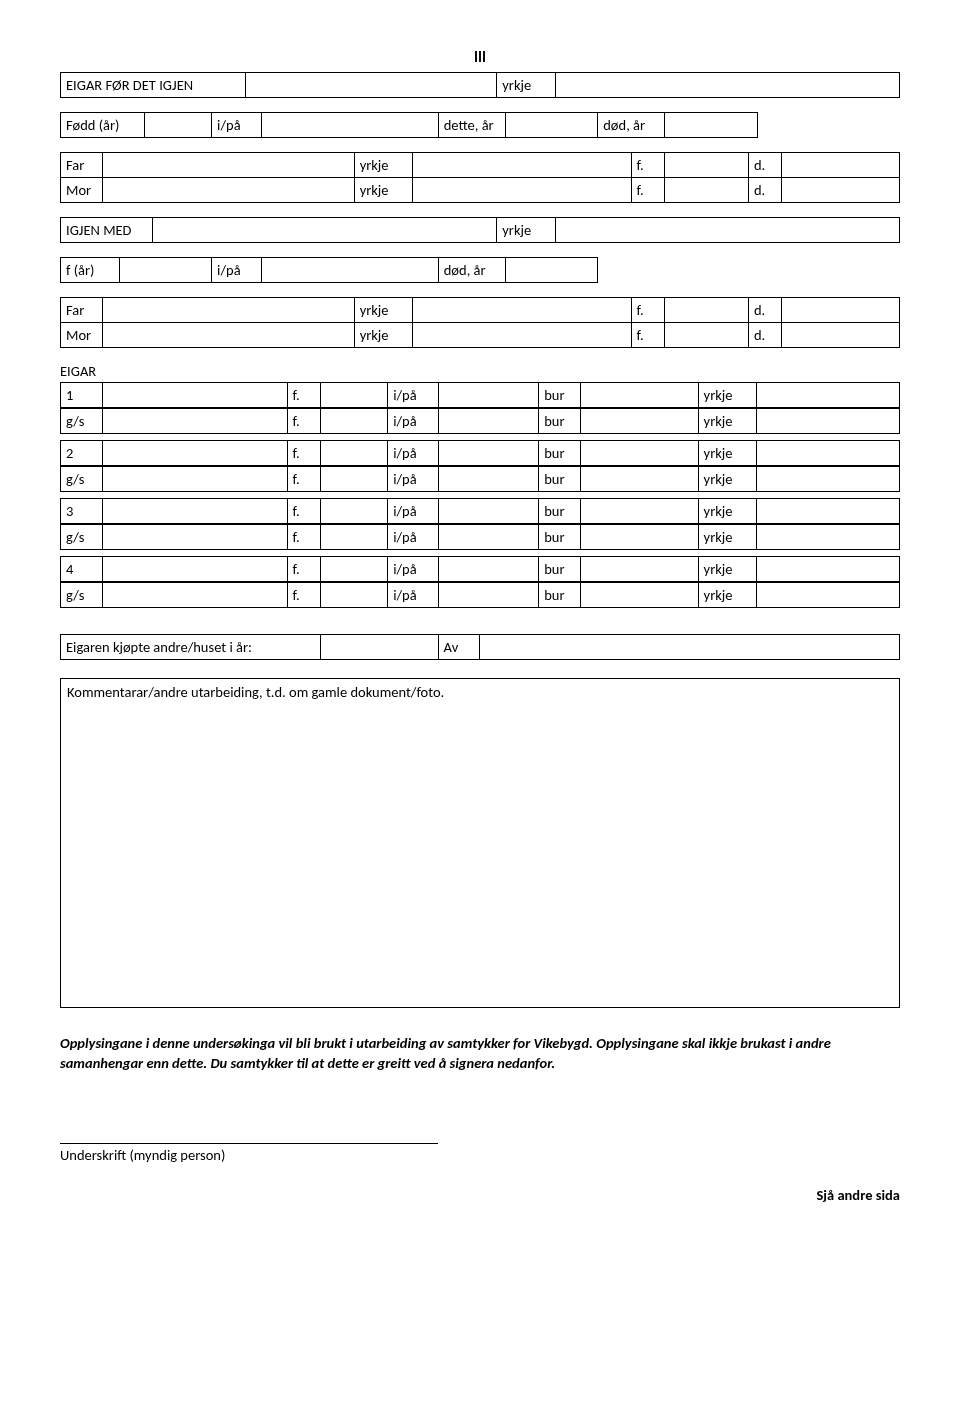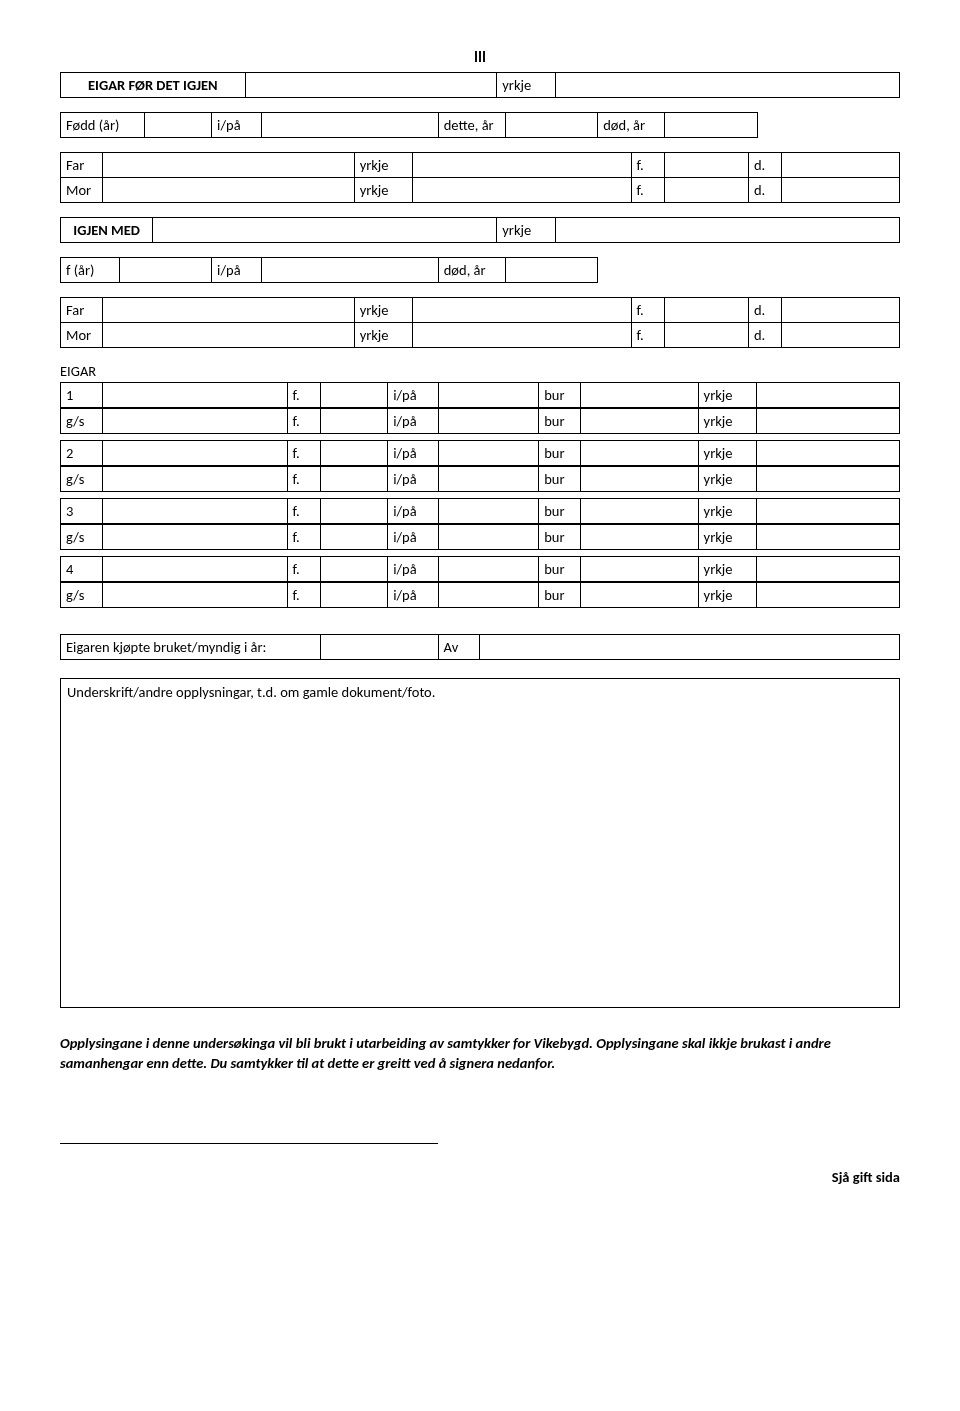--- a/index.html
+++ b/index.html
@@ -8,21 +8,21 @@
     font-size: 14.5px;
     color: #000;
     background: #fff;
     margin: 0;
     padding: 48px 60px 30px 60px;
     width: 960px;
   }
   .roman { text-align: center; font-weight: bold; font-size: 15px; margin-bottom: 6px; }
   table { border-collapse: collapse; width: 100%; table-layout: fixed; }
   td { border: 1px solid #000; padding: 3px 5px; height: 24px; vertical-align: middle; }
-  .bold { font-weight: bold; text-align: center; }
+  .bold { font-weight: normal; }
   .gap { height: 14px; }
   .gap-sm { height: 6px; }
   .spacer { border: none; }
   .label { white-space: nowrap; }
   .comment-box {
     border: 1px solid #000;
     min-height: 330px;
     padding: 4px 6px;
     margin-top: 18px;
   }
@@ -441,33 +441,34 @@
 
 <table>
   <colgroup>
     <col style="width:31%">
       <col style="width:14%">
     <col style="width:5%">
       <col style="width:50%">
   </colgroup>
   <tbody>
       <tr>
-    <td class="label">Eigaren kjøpte bruket/myndig i år:</td>
+    <td class="label">Eigaren kjøpte andre/huset i år:</td>
     <td></td>
     <td class="label">Av</td>
     <td></td>
   </tr>
 </tbody>
   </table>
 
 <div class="comment-box">
-  <span>Underskrift/andre opplysningar, t.d. om gamle dokument/foto.</span>
+  <span>Kommentarar/andre utarbeiding, t.d. om gamle dokument/foto.</span>
 </div>
 
 <div class="consent">Opplysingane i denne undersøkinga vil bli brukt i utarbeiding av samtykker for Vikebygd. Opplysingane skal ikkje brukast i andre samanhengar enn dette. Du samtykker til at dette er greitt ved å signera nedanfor.</div>
 
 <div class="sig-row">
   <div class="sig-col right">
     <div class="sig-line"></div>
+    <div>Underskrift (myndig person)</div>
   </div>
 </div>
 
-<div class="footer">Sjå gift sida</div>
+<div class="footer">Sjå andre sida</div>
 
 </body></html>

